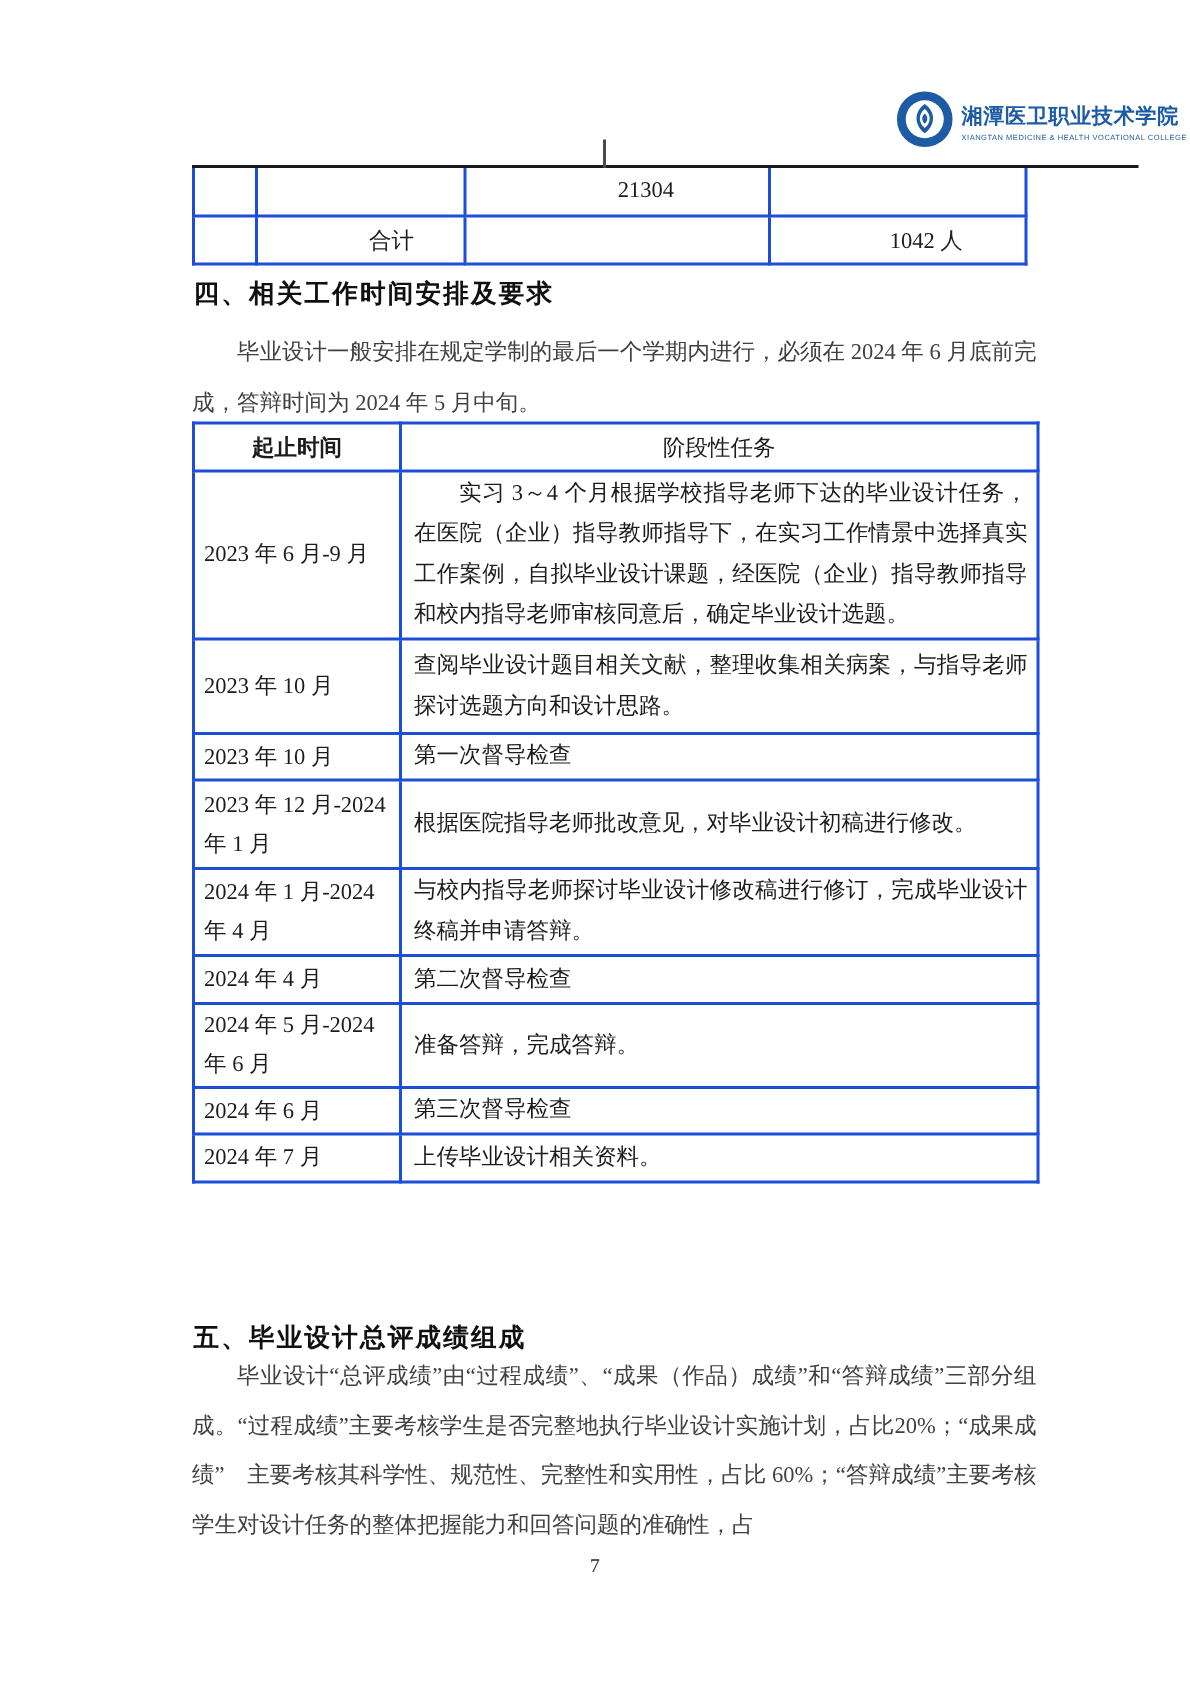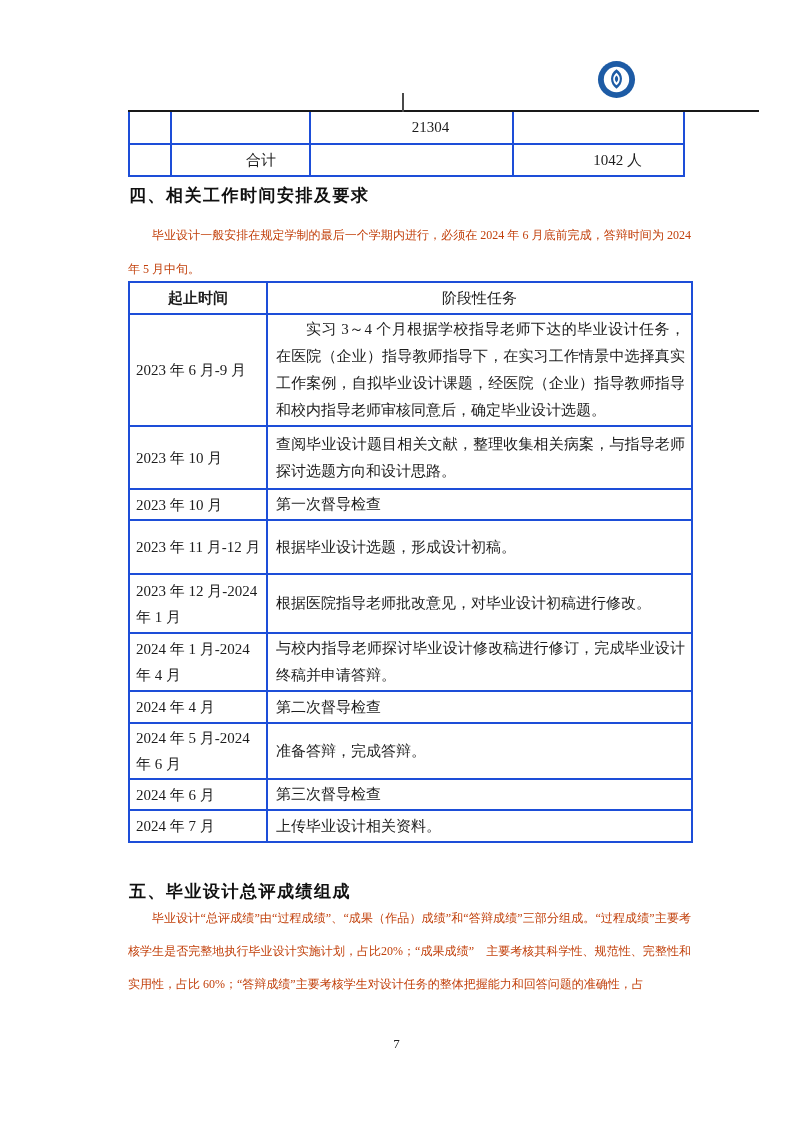--- a/index.html
+++ b/index.html
@@ -54,21 +54,21 @@
   
   .section-heading {
     position:absolute; left:129px; font-weight:bold; font-size:17px; color:#101010;
     font-family:"Liberation Sans","DejaVu Sans",sans-serif; letter-spacing:1.5px;
     white-space:nowrap;
   }
   .heading4 { top:184px; }
   .heading5 { top:869px;margin-top:11px; }
 
   .para {
-    position:absolute; left:128px; width:563px; font-size:12px; color:#c2410c;
+    position:absolute; left:128px; width:563px; font-size:15px; color:#404040;
     text-align:justify; text-indent:2em; word-break:break-word;
   }
   .para4 { top:218px; line-height:34px; }
   .para5 { top:902px; line-height:33px; }
 
   .page-number { position:absolute; left:0; right:0; top:1036px; text-align:center; font-size:13px; color:#1c1c1c; }
 </style>
 </head>
 <body>
 
@@ -76,20 +76,24 @@
 
   <div class="logo">
     <span>
       <svg width="39" height="39" viewBox="0 0 40 40">
         <circle cx="20" cy="20" r="19" fill="#1d5ba5"></circle>
         <circle cx="20" cy="20" r="13" fill="#ffffff"></circle>
         <path d="M20 9.5 C12.5 14.5 12.5 24 20 29.5 C27.5 24 27.5 14.5 20 9.5 Z" fill="#1d5ba5"></path>
         <path d="M20 13 C15.5 16.5 15.5 22.5 20 26 C24.5 22.5 24.5 16.5 20 13 Z" fill="#ffffff"></path>
         <path d="M20 16 C17.7 18 17.7 21 20 23 C22.3 21 22.3 18 20 16 Z" fill="#1d5ba5"></path>
       </svg>
+    </span>
+    <span class="logo-names">
+      <span class="logo-zh">湘潭医卫职业技术学院</span>
+      <span class="logo-en">XIANGTAN MEDICINE &amp; HEALTH VOCATIONAL COLLEGE</span>
     </span>
   </div>
 
   <div class="top-rule"></div>
   <div class="col-stub"></div>
 
   <table class="summary-table">
     <colgroup>
         <col style="width:42px">
         <col style="width:139px">
@@ -130,24 +134,20 @@
       <td class="task-cell indent-first">实习 3～4 个月根据学校指导老师下达的毕业设计任务，在医院（企业）指导教师指导下，在实习工作情景中选择真实工作案例，自拟毕业设计课题，经医院（企业）指导教师指导和校内指导老师审核同意后，确定毕业设计选题。</td>
     </tr>
     <tr style="height:63px">
       <td class="period-cell">2023 年 10 月</td>
       <td class="task-cell">查阅毕业设计题目相关文献，整理收集相关病案，与指导老师探讨选题方向和设计思路。</td>
     </tr>
     <tr style="height:30px">
       <td class="period-cell">2023 年 10 月</td>
       <td class="task-cell">第一次督导检查</td>
     </tr>
-    <tr style="height:54px">
-      <td class="period-cell">2023 年 11 月-12 月</td>
-      <td class="task-cell">根据毕业设计选题，形成设计初稿。</td>
-    </tr>
     <tr style="height:59px">
       <td class="period-cell">2023 年 12 月-2024 年 1 月</td>
       <td class="task-cell">根据医院指导老师批改意见，对毕业设计初稿进行修改。</td>
     </tr>
     <tr style="height:54px">
       <td class="period-cell">2024 年 1 月-2024 年 4 月</td>
       <td class="task-cell">与校内指导老师探讨毕业设计修改稿进行修订，完成毕业设计终稿并申请答辩。</td>
     </tr>
     <tr style="height:32px">
       <td class="period-cell">2024 年 4 月</td>

